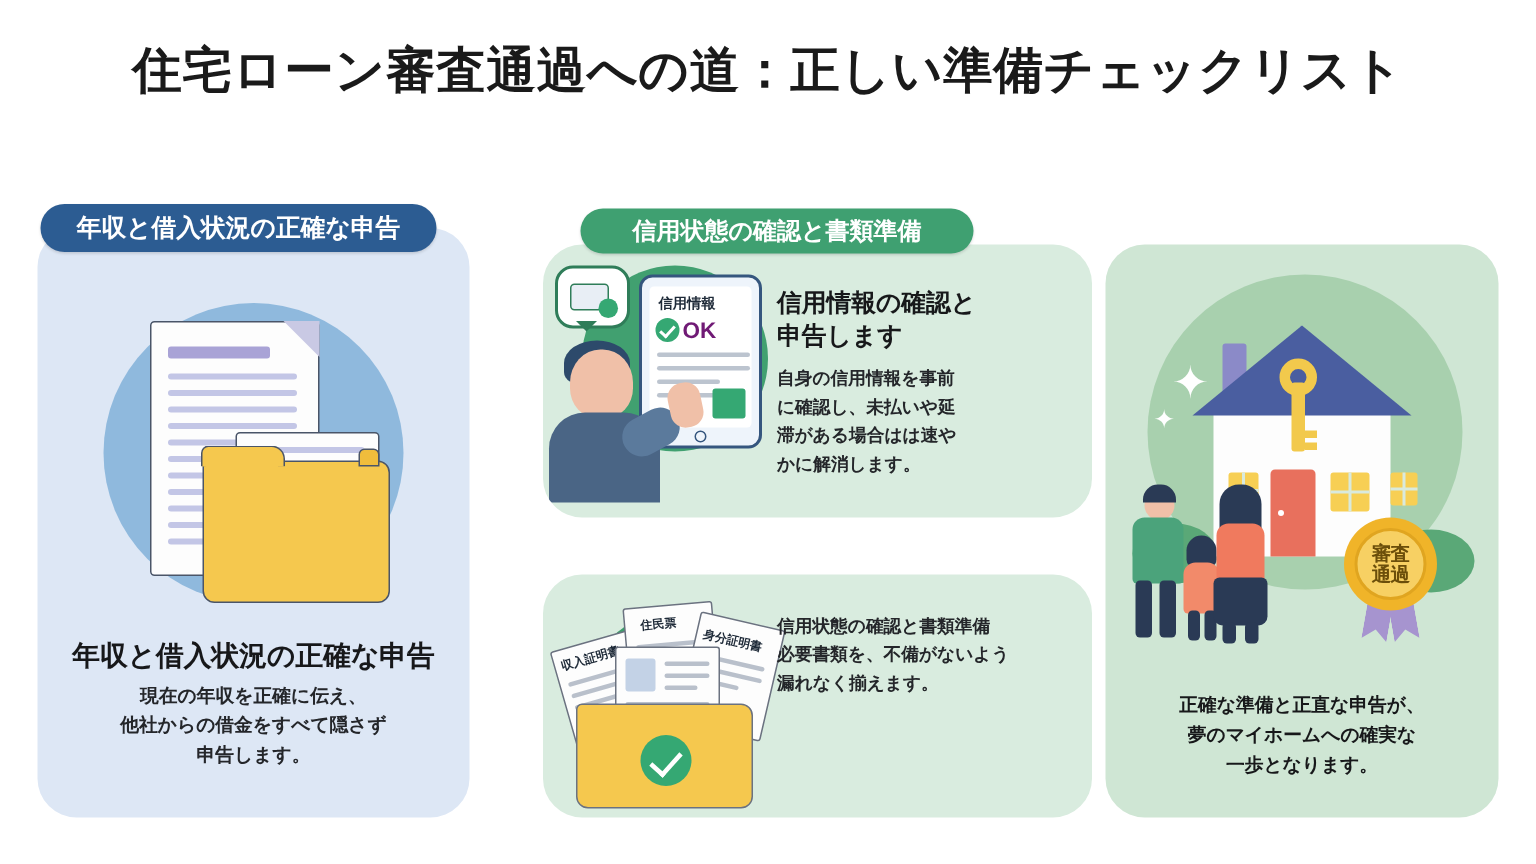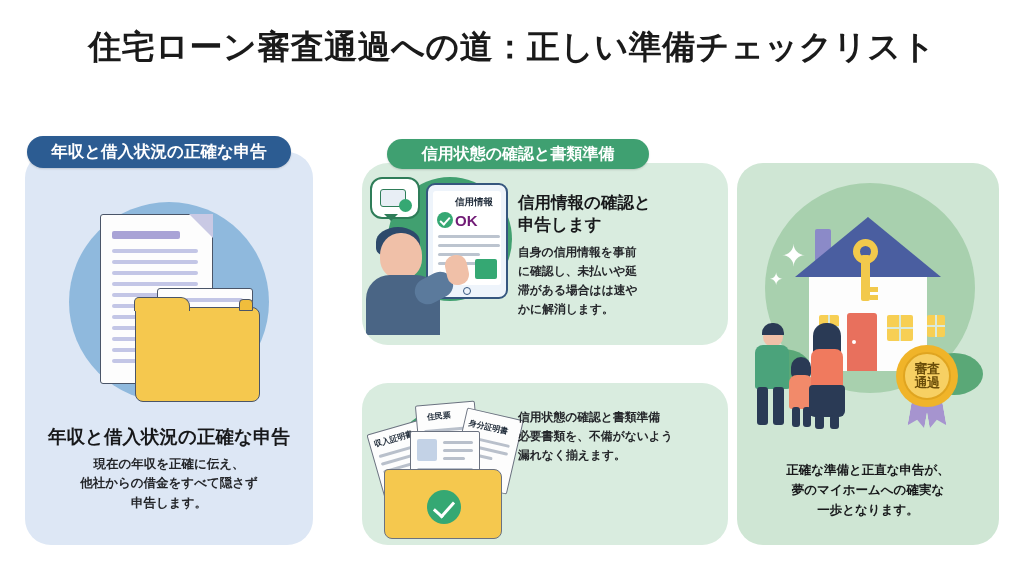--- a/index.html
+++ b/index.html
@@ -115,21 +115,21 @@
   
   .tablet {
     position:absolute; left:64px; top:20px; width:82px; height:116px;
     background:#eef4fb; border:2.4px solid #35567e; border-radius:9px;
   }
   .tab-screen {
     position:absolute; left:5px; top:6px; right:5px; bottom:12px;
     background:#fff; border-radius:3px;
   }
   .tab-label {
-    position:absolute; left:22px; top:5px; font-size:9.5px; font-weight:bold; color:#1e2a38;
+    position:absolute; left:6px; top:5px; font-size:9.5px; font-weight:bold; color:#1e2a38;
   }
   .tab-ok {
     position:absolute; left:22px; top:21px; font-size:15px; font-weight:bold; color:#701a75;
   }
   .tab-check {
     position:absolute; left:4px; top:21px; width:16px; height:16px; border-radius:50%;
     background:#35a873;
   }
   .tab-check:after {
     content:""; position:absolute; left:4.6px; top:3px; width:4px; height:8px;

